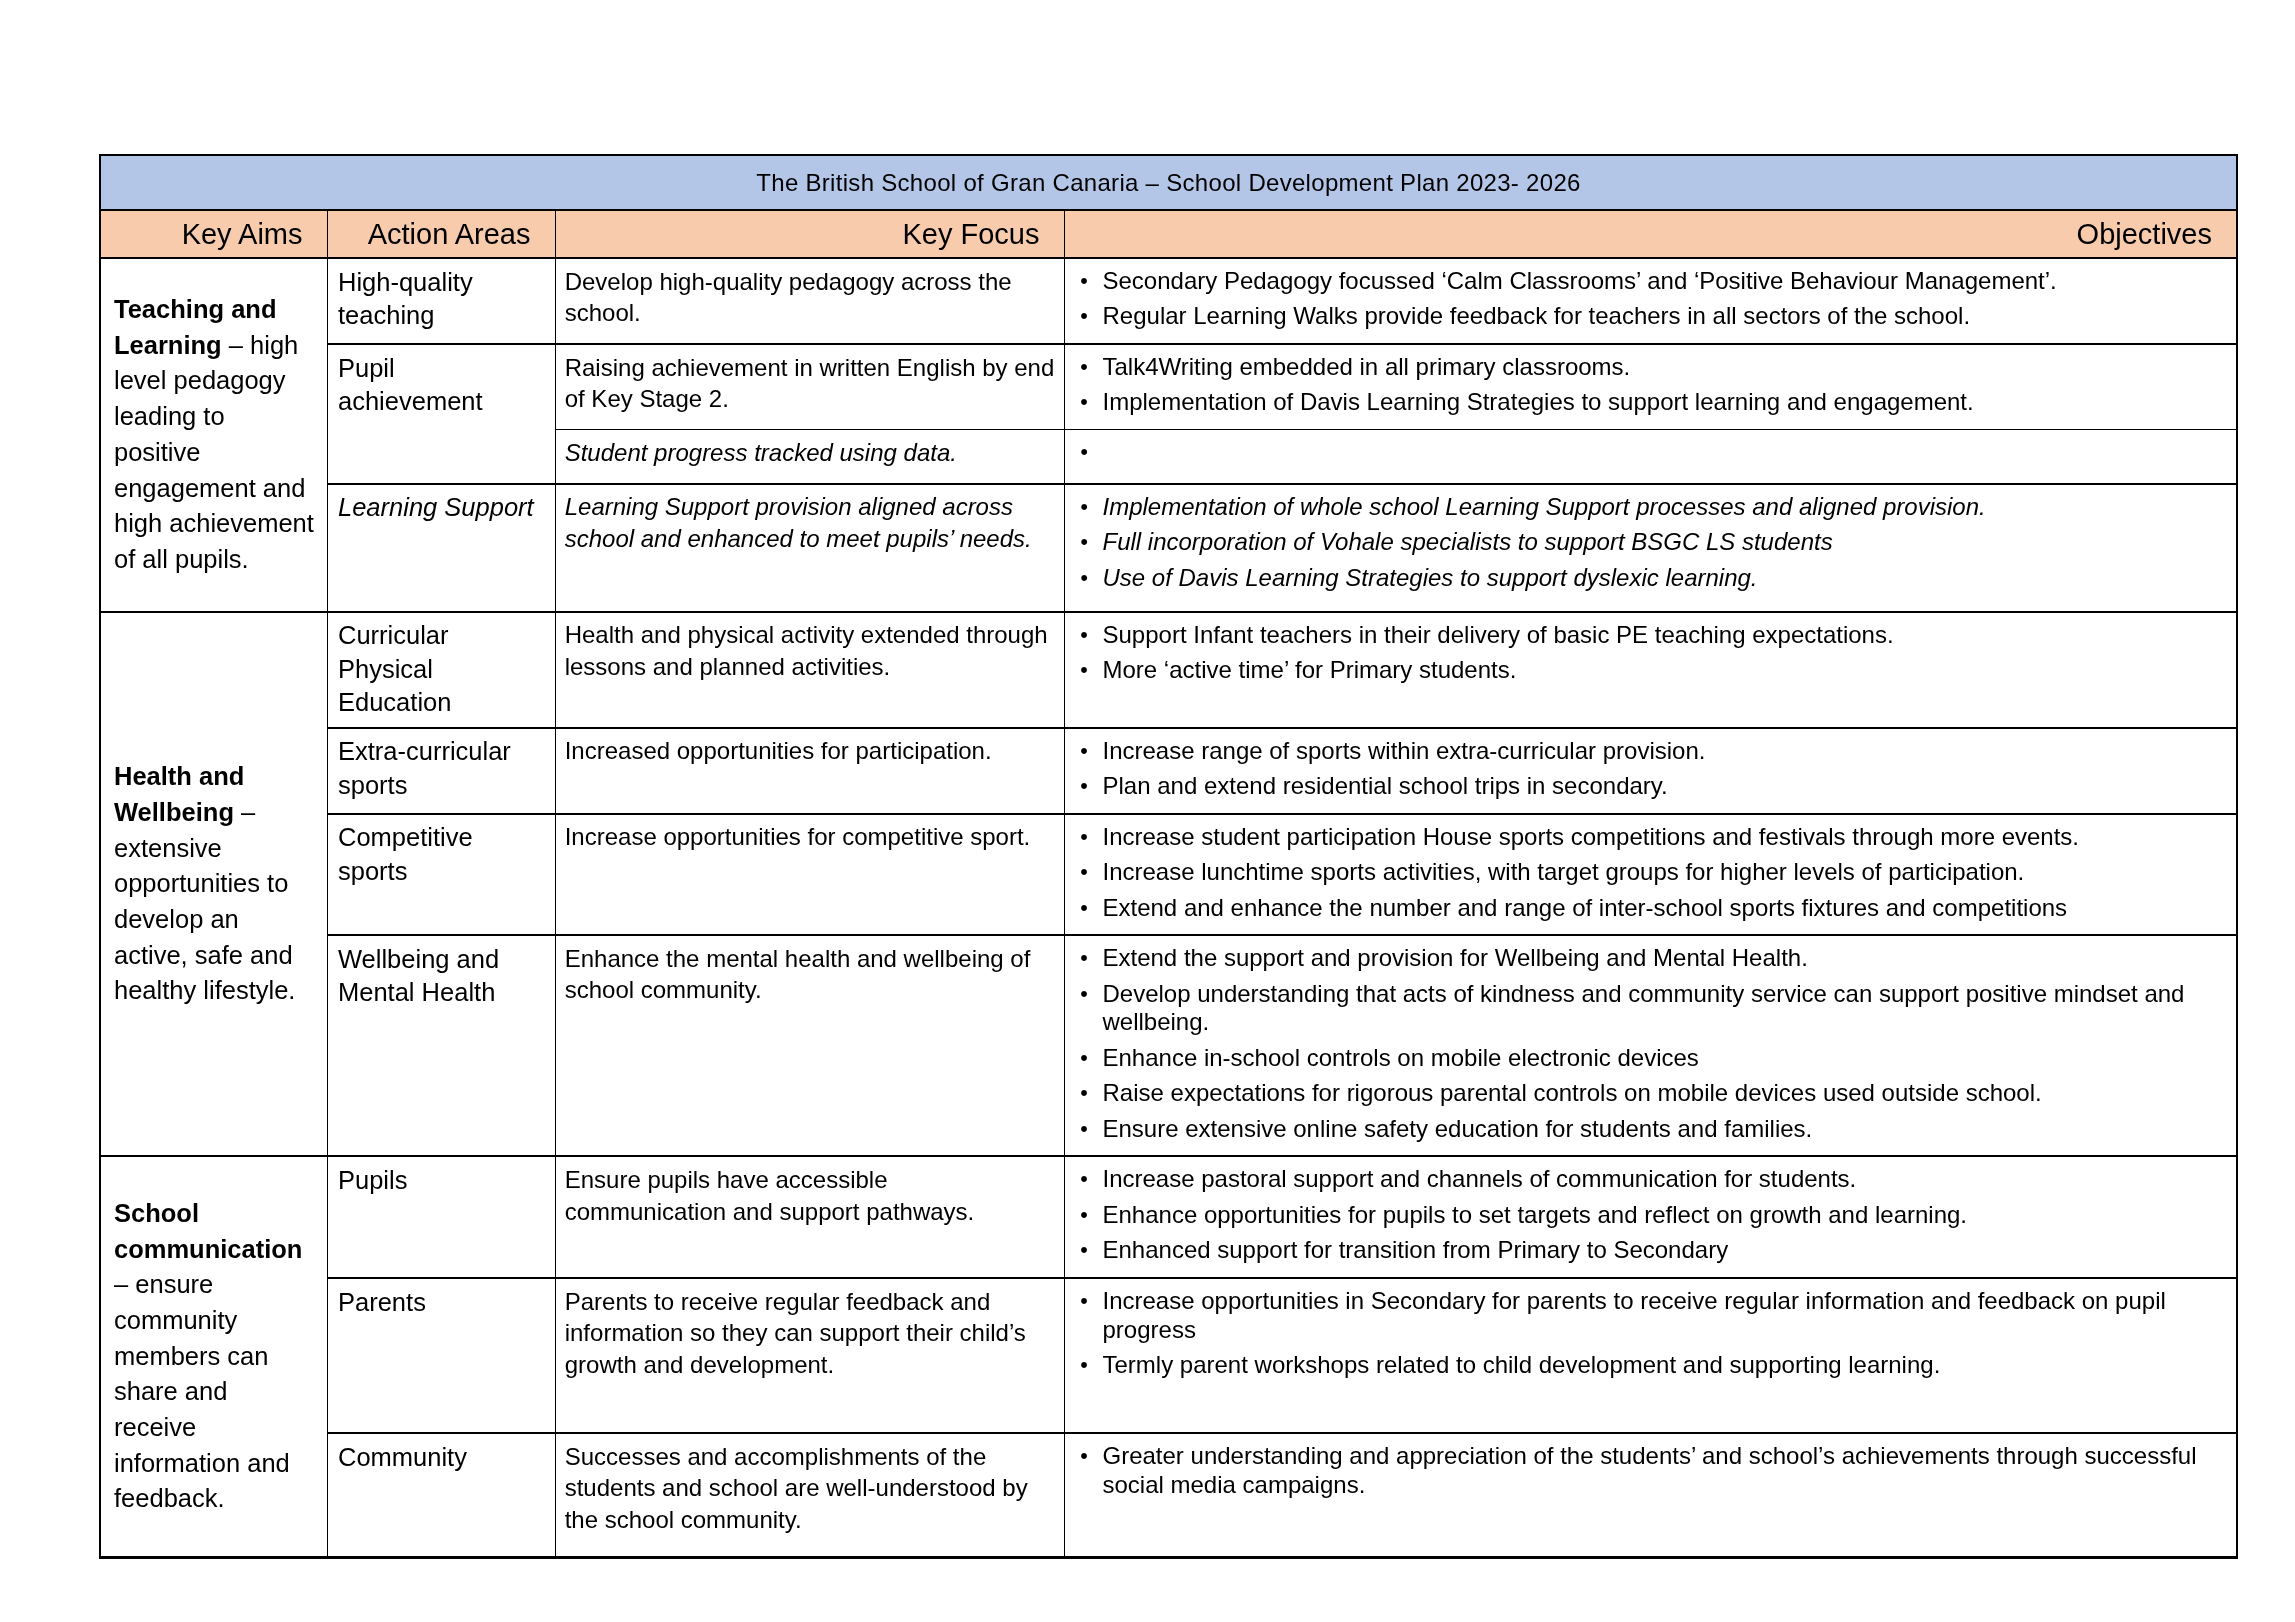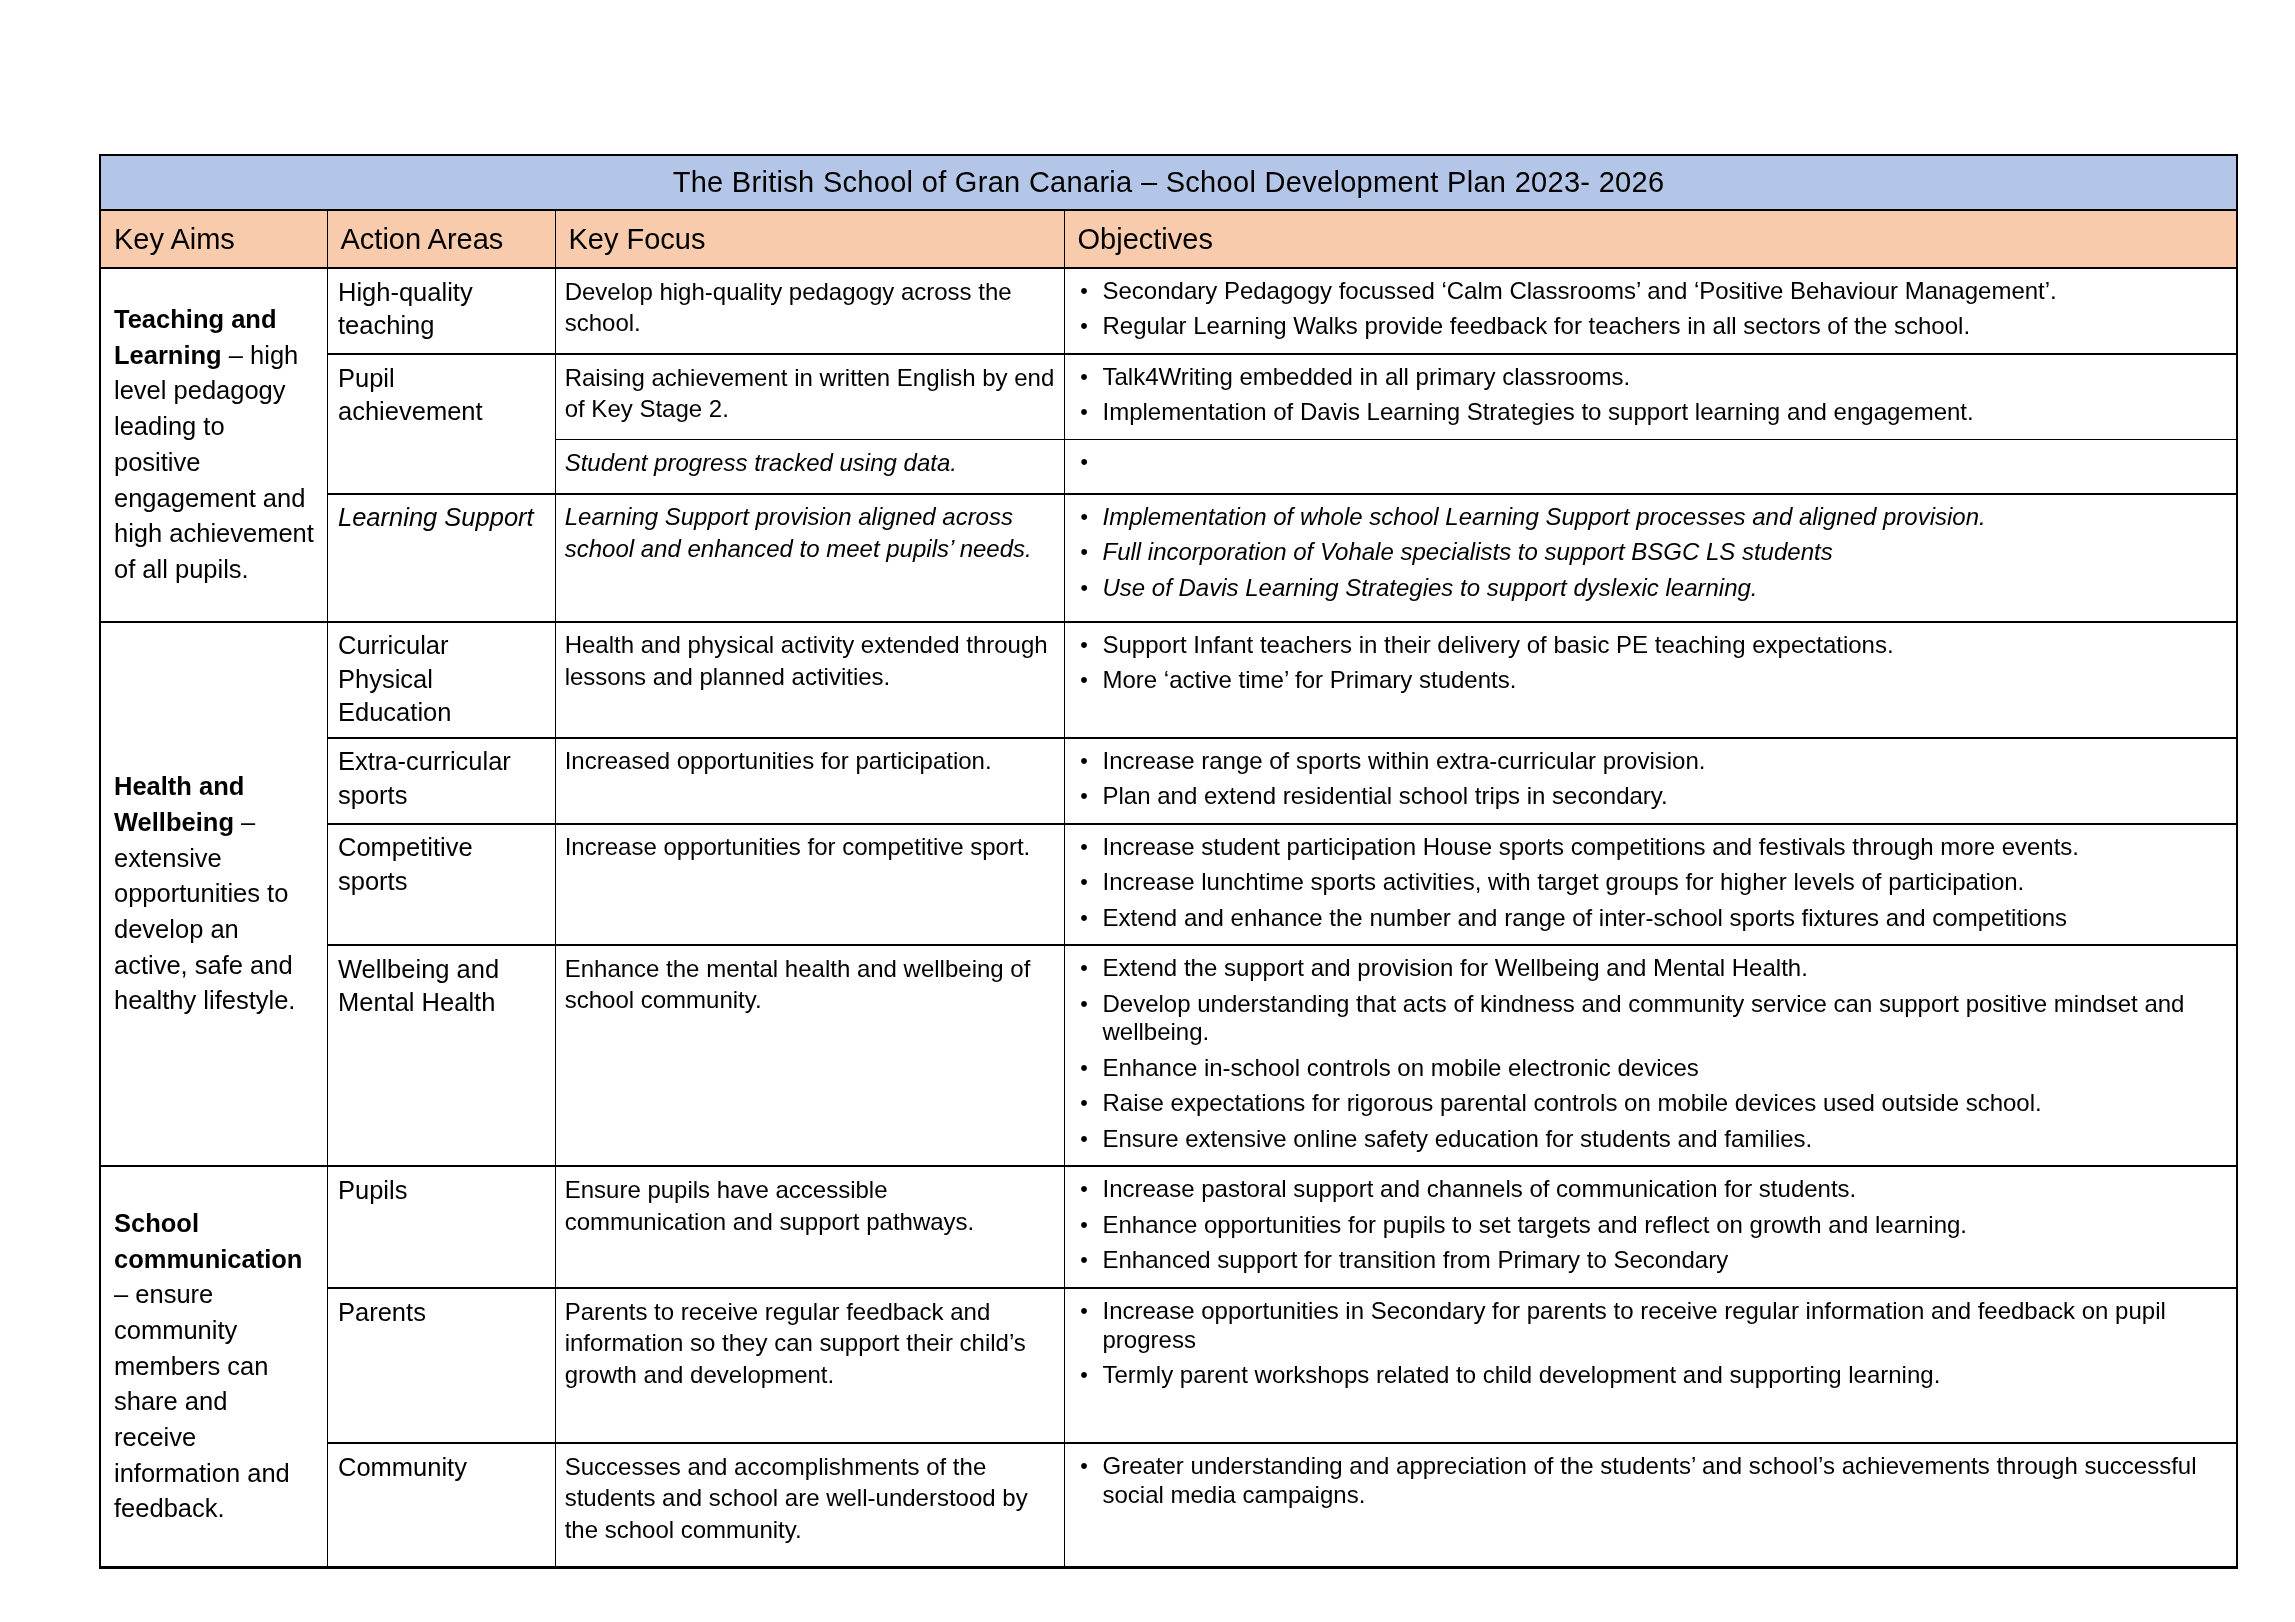--- a/index.html
+++ b/index.html
@@ -40,33 +40,33 @@
     box-sizing: border-box;
     text-align: left;
     font-weight: 400;
   }
 
   tr.title-row th {
     height: 55px;
     background: var(--title-bg, #b4c6e7);
     text-align: center;
     vertical-align: middle;
-    font-size: 29px;
+    font-size: 24px;
     letter-spacing: 0.3px;
     border-bottom: 2.6px solid #000;
     padding: 0 13px;
   }
   tr.header-row th {
-    height: 58px;
+    height: 48px;
     background: var(--header-bg, #f7cbac);
-    text-align: left;
+    text-align: right;
     vertical-align: middle;
     font-size: 29px;
     border-bottom: 2px solid #000;
-    padding: 0 13px;
+    padding: 0 24px;
   }
 
   
   .row-0  { height: 75px; }
   .row-1  { height: 77px; padding-left: 33px; }
   .row-2  { height: 54px; font-style: italic;  }
   .row-3  { height: 128px; font-style: italic; }
   .row-4  { height: 111px; }
   .row-5  { height: 71px; }
   .row-6  { height: 99px; }

